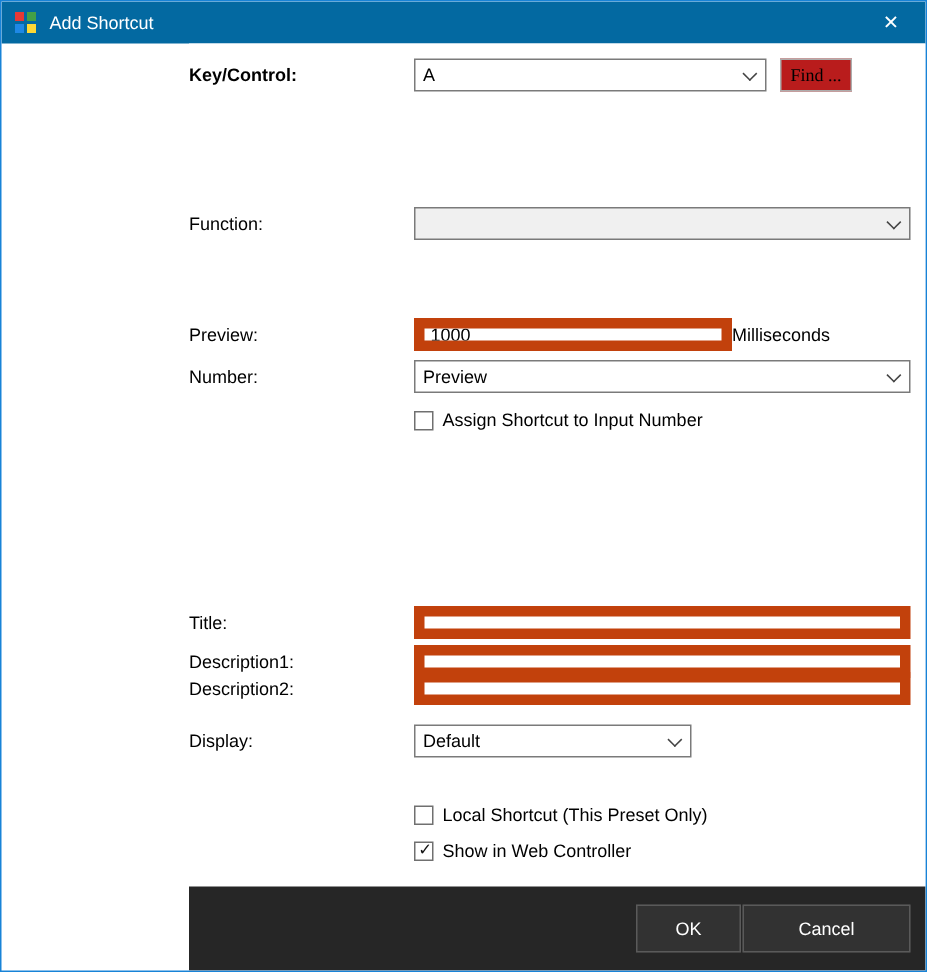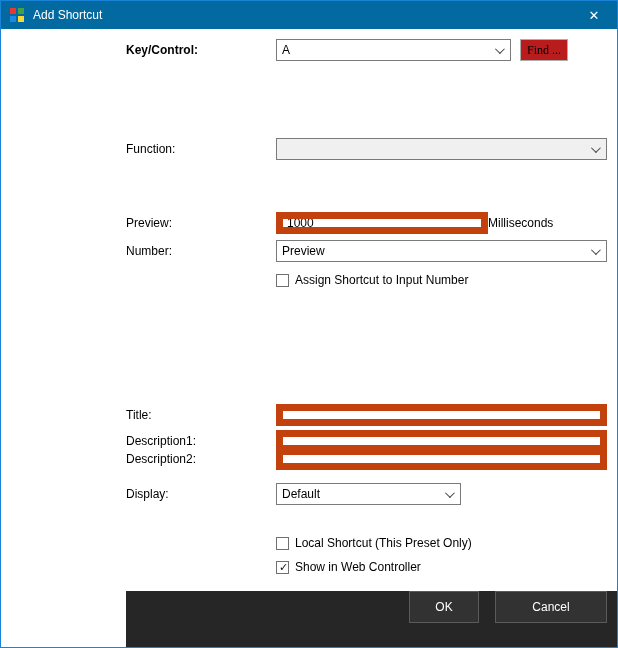--- a/index.html
+++ b/index.html
@@ -38,21 +38,21 @@
   .btn-light{height:22px;box-sizing:border-box;margin-left:9px;background:#b91c1c;
     border:1px solid #adadad;font-family:Liberation Serif, serif;font-size:12px;flex:none;}
   .unit{}
   .checkbox{width:13px;height:13px;box-sizing:border-box;border:1px solid #707070;background:#fff;
     flex:none;position:relative;}
   .checkbox.checked::after{content:"✓";position:absolute;left:0;top:-1px;width:13px;
     text-align:center;font-size:11px;line-height:13px;color:#111;}
   .cb-label{margin-left:6px;}
   
   .footer{position:absolute;left:125px;right:0;bottom:0;height:56px;background:#262626;
-    display:flex;align-items:flex-start;justify-content:flex-end;gap:16px;padding-right:10px;box-sizing:border-box;padding-left:16px;}
+    display:flex;align-items:center;justify-content:flex-end;gap:1px;padding-right:10px;box-sizing:border-box;padding-left:16px;}
   .btn-dark{height:32px;box-sizing:border-box;background:#323232;border:1px solid #5a5a5a;
     color:#fff;font-family:inherit;font-size:12px;}
   .btn-dark.ok{width:70px;}
   .btn-dark.cancel{width:112px;}
 </style>
 </head>
 <body>
 
 <div class="window">
 

